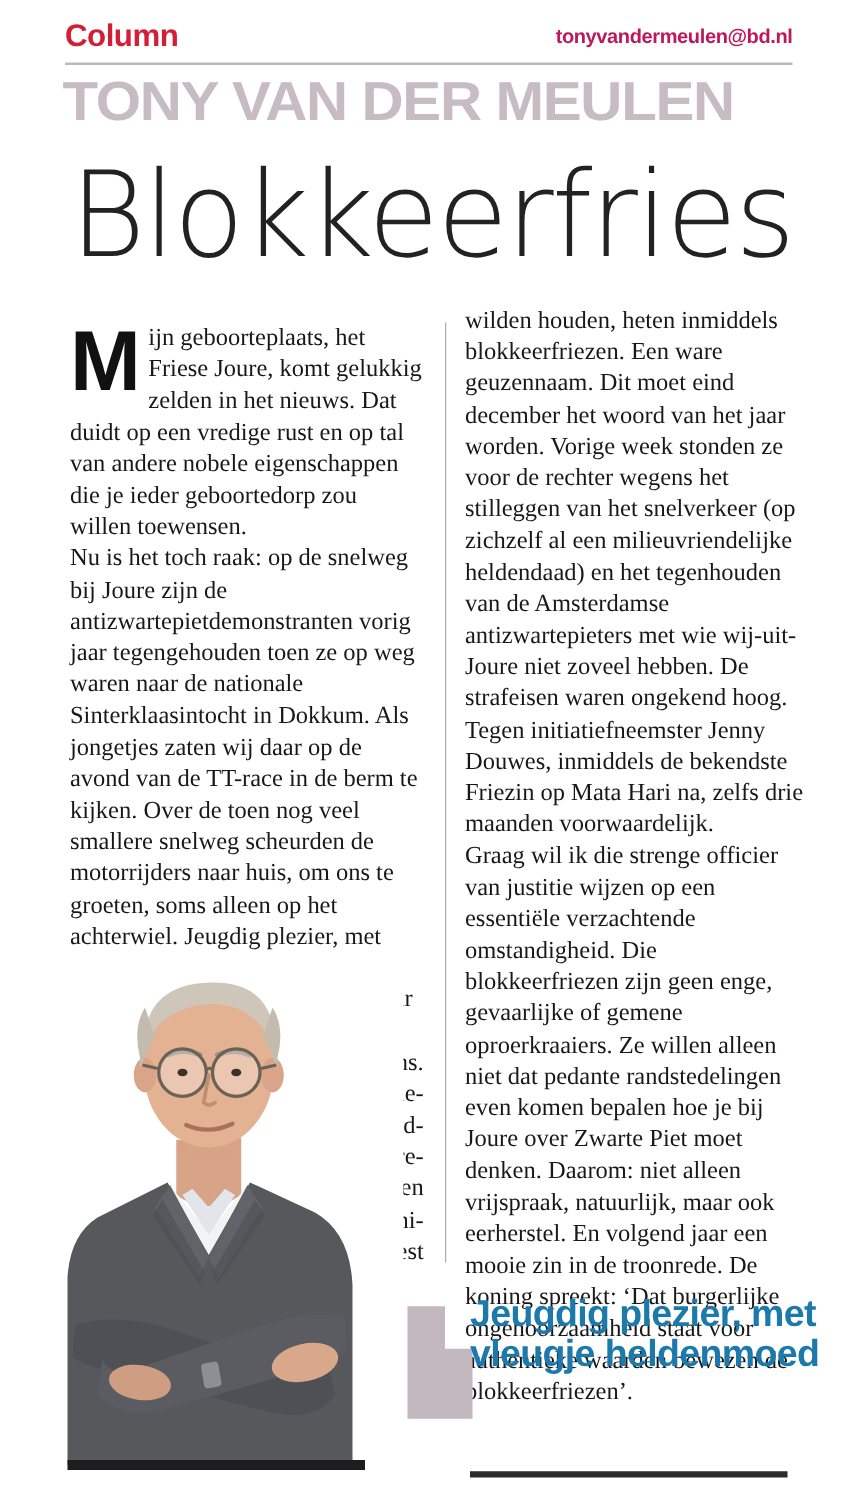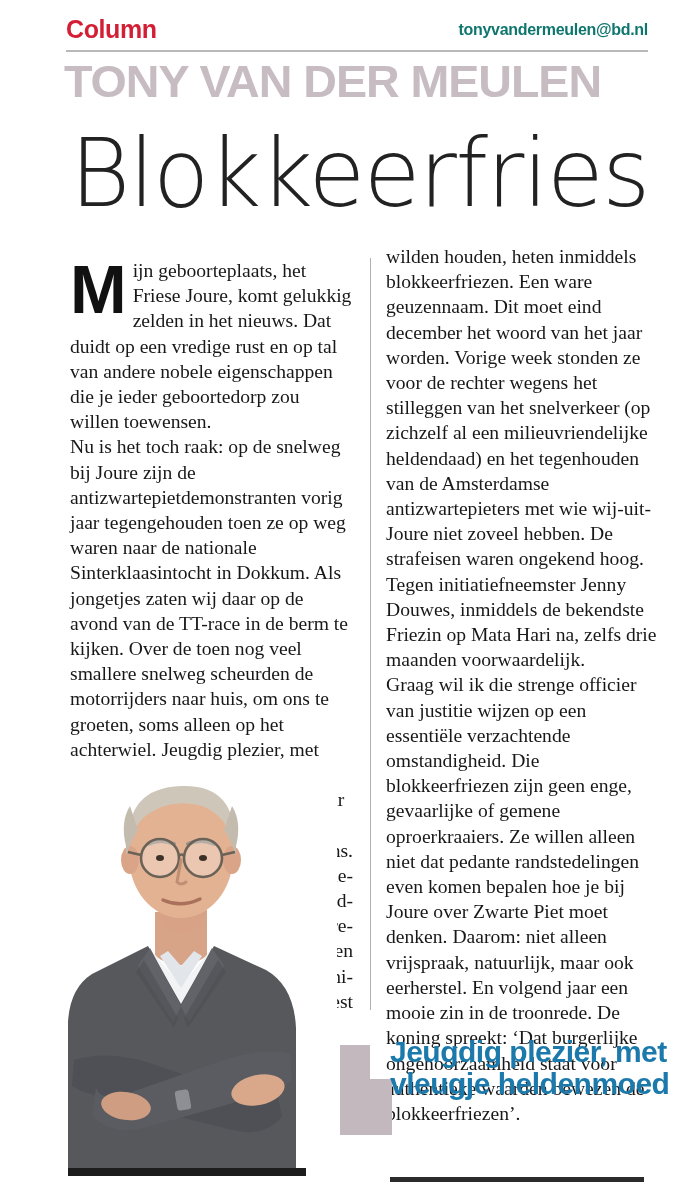--- a/index.html
+++ b/index.html
@@ -1,37 +1,37 @@
 <!DOCTYPE html>
 <html><head>
 <meta charset="utf-8">
 <style>
   html,body{margin:0;padding:0;background:#ffffff;}
   body{
     width:685px;height:1200px;position:relative;overflow:hidden;
     font-family:"Liberation Serif", serif;
     -webkit-font-smoothing:antialiased;
   }
-  .page{position:absolute;inset:0;background:#fff;margin-left:14px;}
+  .page{position:absolute;inset:0;background:#fff;}
 
   
   .kicker-row{
     position:absolute;left:52px;top:14px;width:582px;height:34px;
   }
   .kicker{
     position:absolute;left:0;top:0;
     font-family:"Liberation Sans", sans-serif;
     font-weight:bold;font-size:25px;letter-spacing:-0.4px;
     color:#d31e35;line-height:30px;
   }
   .email{
     position:absolute;right:0;top:6px;
     font-family:"Liberation Sans", sans-serif;
     font-weight:bold;font-size:16px;letter-spacing:-0.3px;
-    color:#0f766e;line-height:20px;
+    color:#be185d;line-height:20px;
   }
   .rule-top{
     position:absolute;left:52px;top:50px;width:582px;height:2px;
     background:#b9b9b9;
   }
   .byline{
     position:absolute;left:50px;top:56px;width:590px;
     font-family:"Liberation Sans", sans-serif;
     font-weight:bold;font-size:44px;line-height:52px;
     color:#c6bcc1;letter-spacing:-1px;

